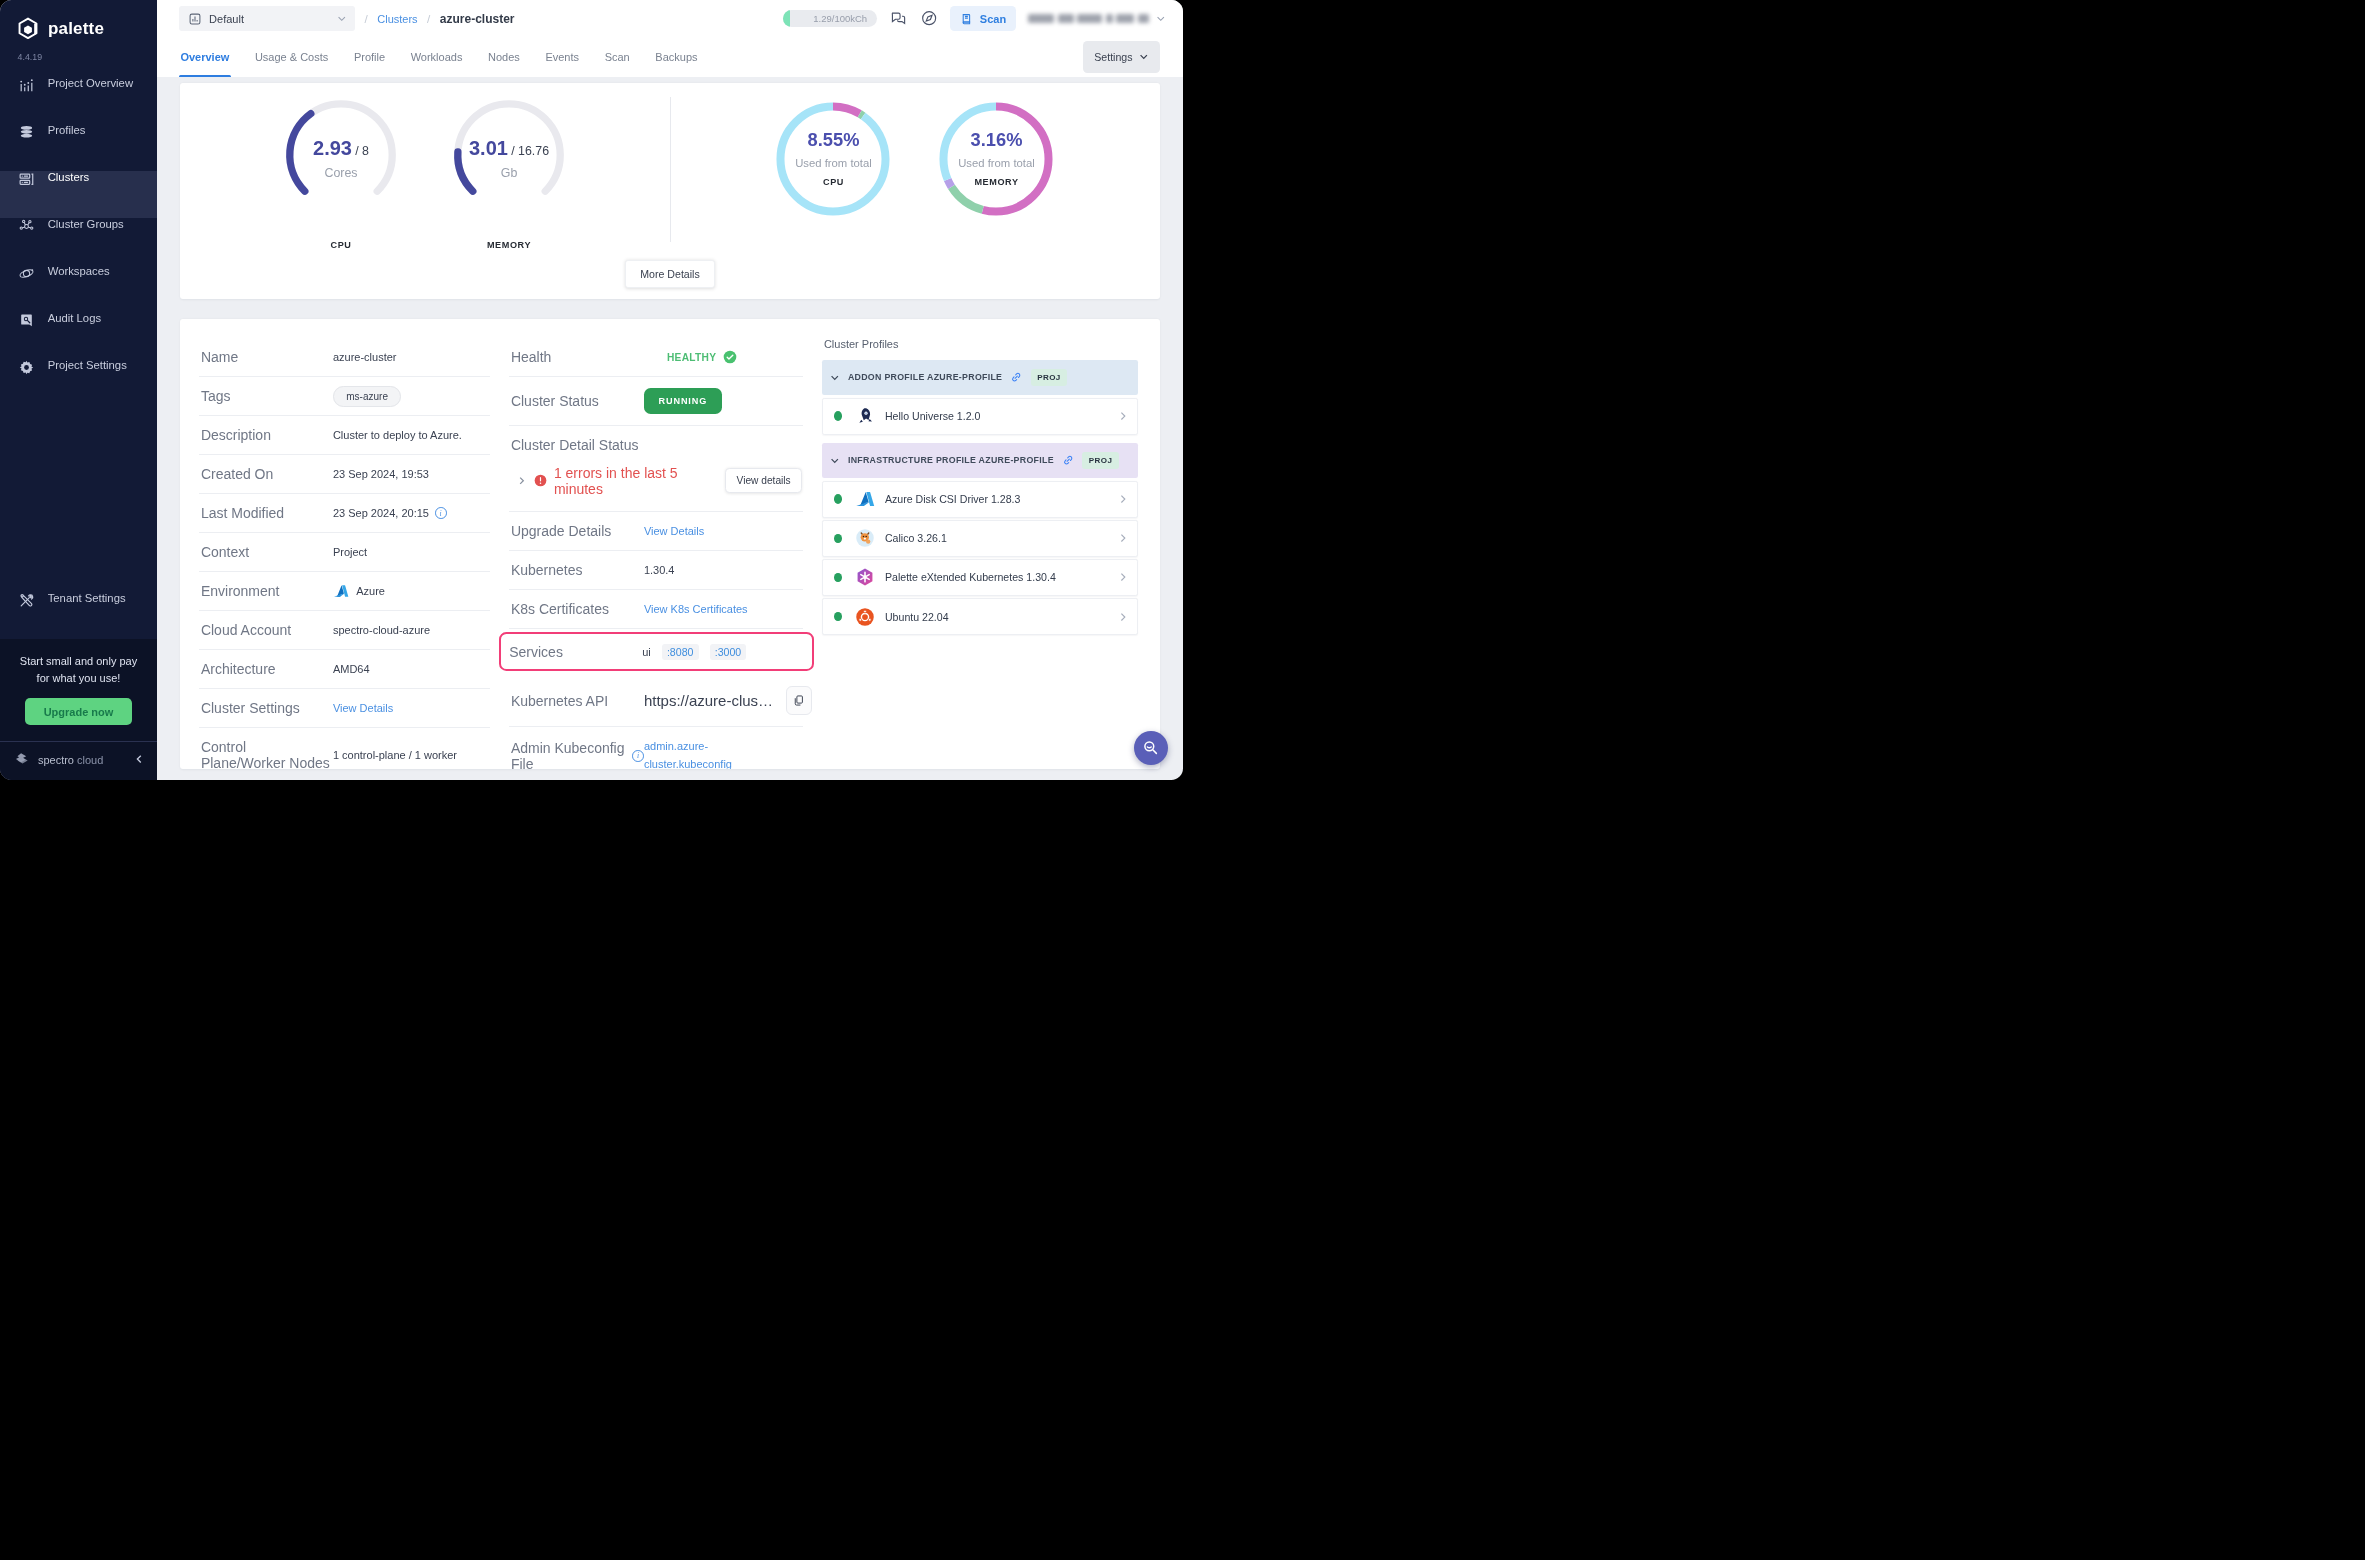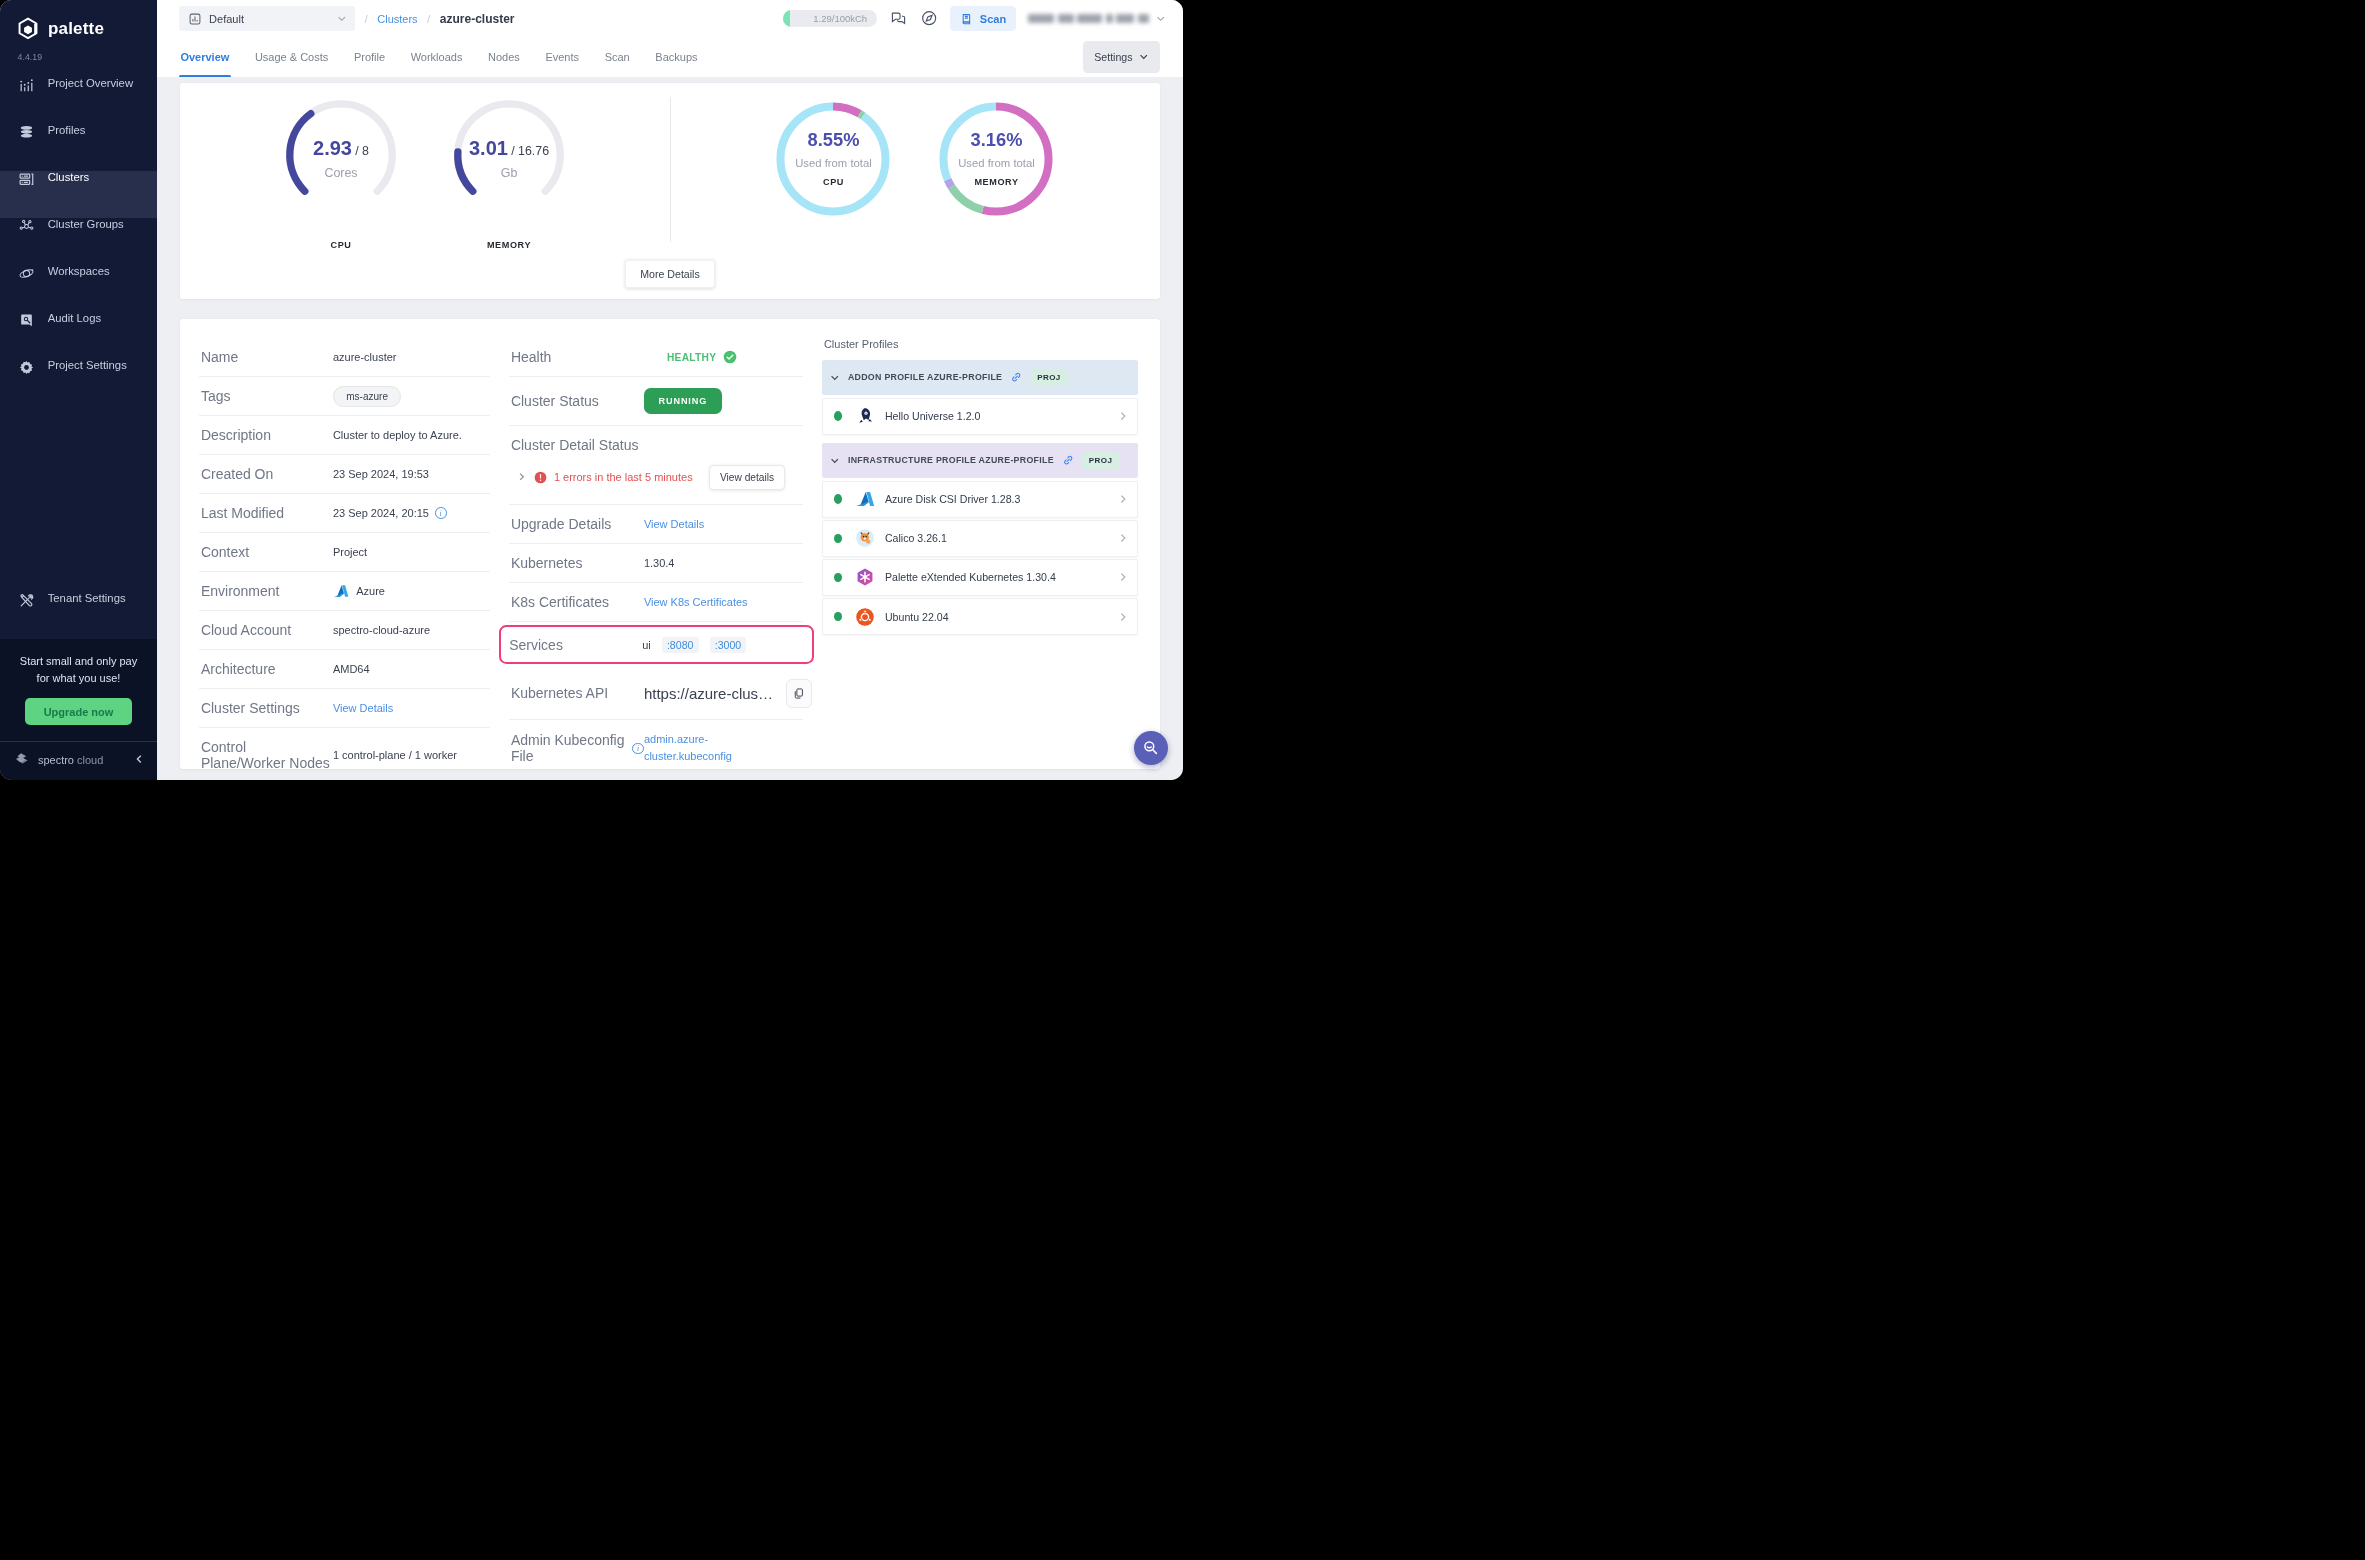--- a/index.html
+++ b/index.html
@@ -117,21 +117,21 @@
 
   .healthy-v { display:flex; align-items:center; gap:6.6px; font-size:10.2px; font-weight:700; color:#4dbd74; letter-spacing:0.3px;padding-left:23px; }
   .check-ico { width:14px; height:14px; display:flex; }
   .running-pill { display:inline-block; background:#2d9e56; color:#fff; font-size:9.1px; font-weight:700;
                   letter-spacing:0.9px; border-radius:6.6px; padding:8px 14.6px; }
   .status-block { display:block; padding:11px 1.5px 14px; border-bottom:0.7px solid #eceef2; }
   .status-block > .dlabel { display:block; width:auto; margin-bottom:11.7px; }
   .error-line { display:flex; align-items:center; gap:7.3px; padding-left:5.9px; }
   .exp-chev { width:9.5px; height:9.5px; display:flex; color:#8a92a0; cursor:pointer; }
   .err-ico { width:13px; height:13px; display:flex; flex:none; }
-  .err-text { font-size:11px; color:#e25150; }
+  .err-text { font-size:14px; color:#e25150; }
   .viewdetails-btn { margin-left:8.8px; background:#fff; border:0.7px solid #e7e9ee; border-radius:4.4px;
                      box-shadow:0 0.7px 2.9px rgba(0,0,0,.09); padding:5.9px 10.2px; font-size:10.2px; color:#3a4150;
                      cursor:pointer; font-family:inherit; white-space:nowrap; }
 
   .services-box { margin:3.7px -10.2px; border:2.2px solid #f23e78 !important; border-radius:7.3px; padding:9.5px 8px; }
   .svc-name { font-size:11px; color:#3b4252; }
   .port-chip { background:#f2f3f6; border-radius:2.9px; padding:2.2px 5.1px; color:#3f8ede; font-size:10.6px;
                margin-left:8px; text-decoration:none; cursor:pointer; }
 
   .api-val { display:flex; align-items:center; gap:8.8px; flex:1; }

